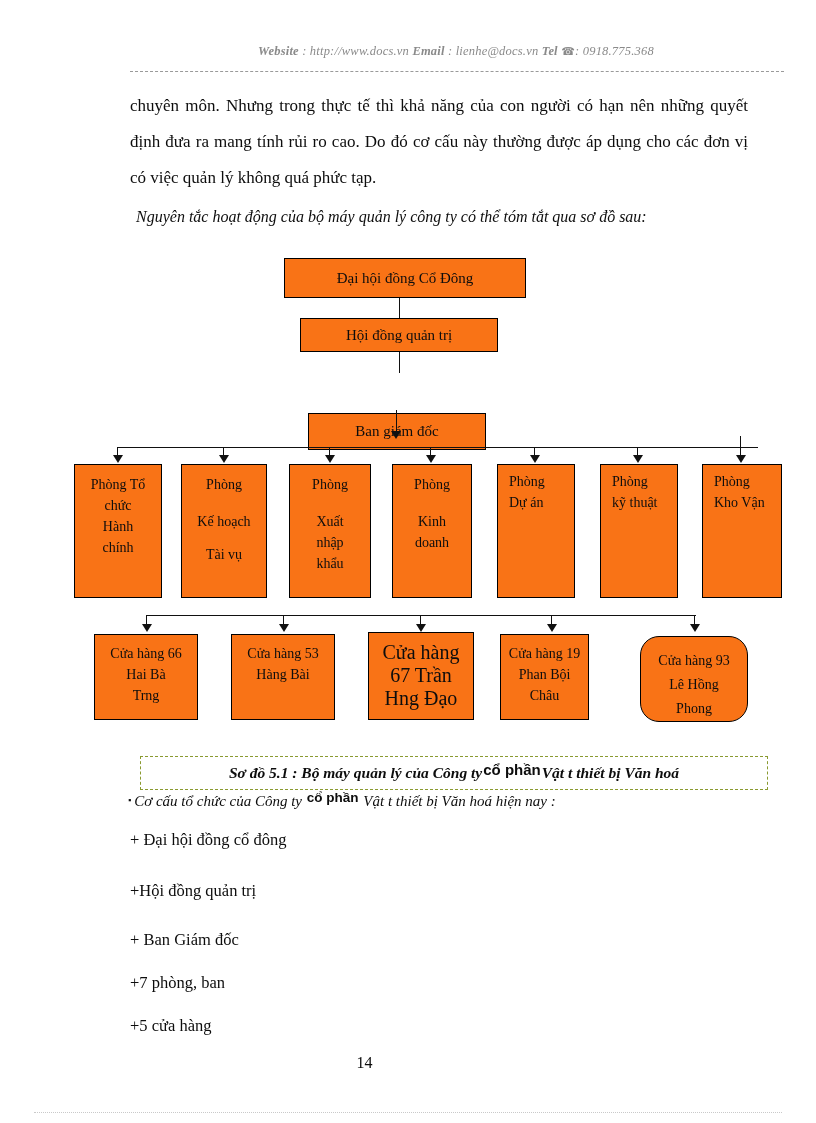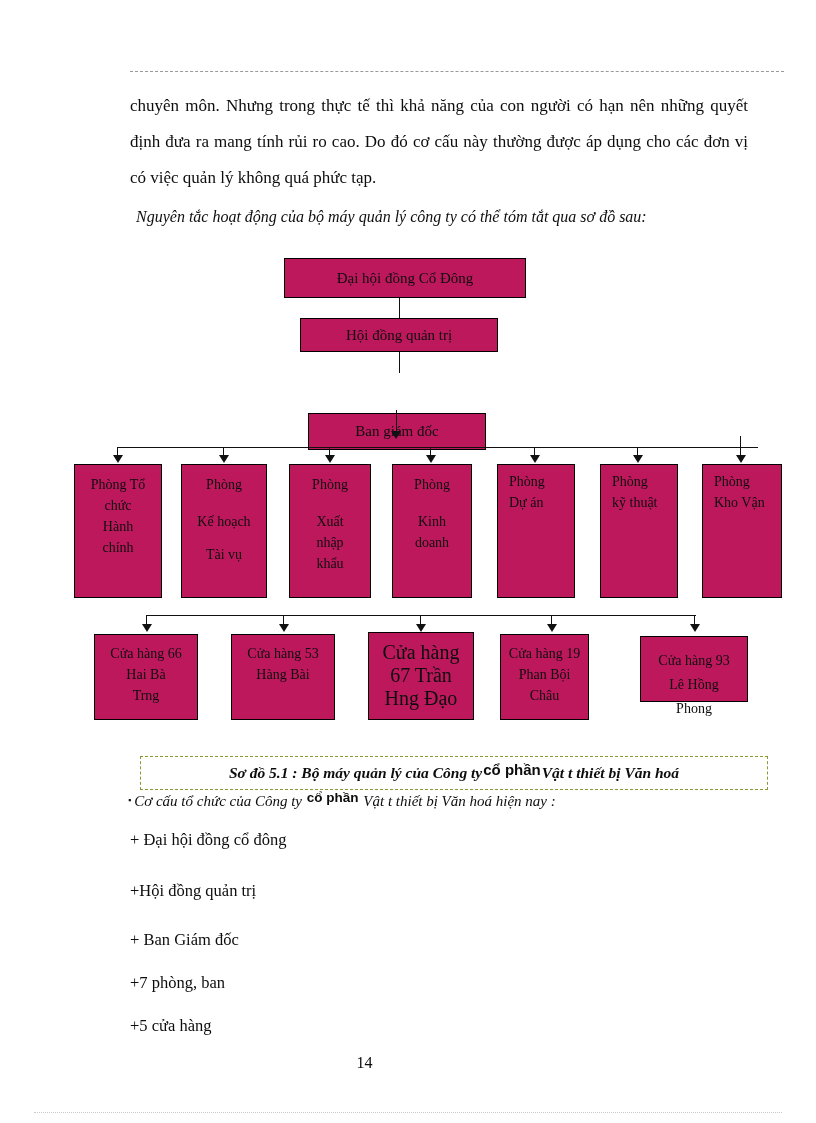--- a/index.html
+++ b/index.html
@@ -19,21 +19,21 @@
   .foot-rule{position:absolute;left:34px;top:1112px;width:748px;height:0;
              border-top:1px dotted #c9c9c9;}
 
   
   .para{position:absolute;font-size:17px;line-height:36px;color:#0d0d0d;}
   #para1{left:130px;top:88px;width:618px;text-align:justify;}
   #para2{left:136px;top:199px;width:618px;font-style:italic;font-size:16px;}
 
   
   .diagram{position:absolute;left:0;top:0;width:816px;height:1123px;}
-  .box{position:absolute;border:1.4px solid #000;background:#be185d;
+  .box{position:absolute;border:1.4px solid #000;background:#f97316;
        box-sizing:border-box;font-size:14px;line-height:21px;
        text-align:center;color:#0d0d0d;}
   .box .ln{display:block;}
   .box.top{display:flex;align-items:center;justify-content:center;font-size:15px;}
 
   .dept{padding-top:9px;}
   .dept.lefty{text-align:left;padding-left:11px;padding-top:6px;}
   .store{padding-top:8px;}
 
   .vline{position:absolute;background:#111;width:1.4px;}
@@ -67,20 +67,21 @@
   .bitem.g4{margin-top:23px;}
 
   .pageno{position:absolute;left:0;top:1054px;width:729px;text-align:center;
           font-size:16px;color:#0d0d0d;}
 </style>
 </head>
 <body>
 
 <div class="page">
 
+  <div class="hdr"><b>Website</b><span> : </span><span>http://www.docs.vn</span> <b>Email</b><span>  : </span><span>lienhe@docs.vn</span>  <b>Tel</b> <span class="tel-glyph">☎</span><span>: </span><span>0918.775.368</span></div>
   <div class="hdr-rule"></div>
 
   <div class="para" id="para1">chuyên môn. Nhưng trong thực tế thì khả năng của con người có hạn nên những quyết định đưa ra mang tính rủi ro cao. Do đó cơ cấu này thường được áp dụng cho các đơn vị có việc quản lý không quá phức tạp.</div>
   <div class="para" id="para2">Nguyên tắc hoạt động của bộ máy quản lý công ty có thể tóm tắt qua sơ đồ sau:</div>
 
   <div class="diagram">
 
     <div class="box top" style="left:284px;top:258px;width:242px;height:40px;">
       <span class="ln">Đại hội đồng Cổ Đông</span>
     </div>
@@ -189,21 +190,21 @@
       <span class="ln">67 Trần</span>
       <span class="ln">Hng   Đạo</span>
     </div>
 
     <div class="box store" style="left:500px;top:634px;width:89px;height:86px;">
       <span class="ln">Cửa hàng 19</span>
       <span class="ln">Phan Bội</span>
       <span class="ln">Châu</span>
     </div>
 
-    <div class="box store" style="left:640px;top:636px;width:108px;height:66px;padding-top:12px;line-height:24px;">
+    <div class="box store" style="left:640px;top:636px;width:108px;height:86px;padding-top:12px;line-height:24px;border-radius:19px;">
       <span class="ln">Cửa hàng 93</span>
       <span class="ln">Lê Hồng</span>
       <span class="ln">Phong</span>
     </div>
   </div>
 
   <div class="caption">
     <div class="ctxt"><span>Sơ đồ 5.1 : Bộ máy quản lý của Công ty</span><span class="cophan">cổ phần</span><span>Vật t   thiết bị Văn hoá</span></div>
   </div>
 

